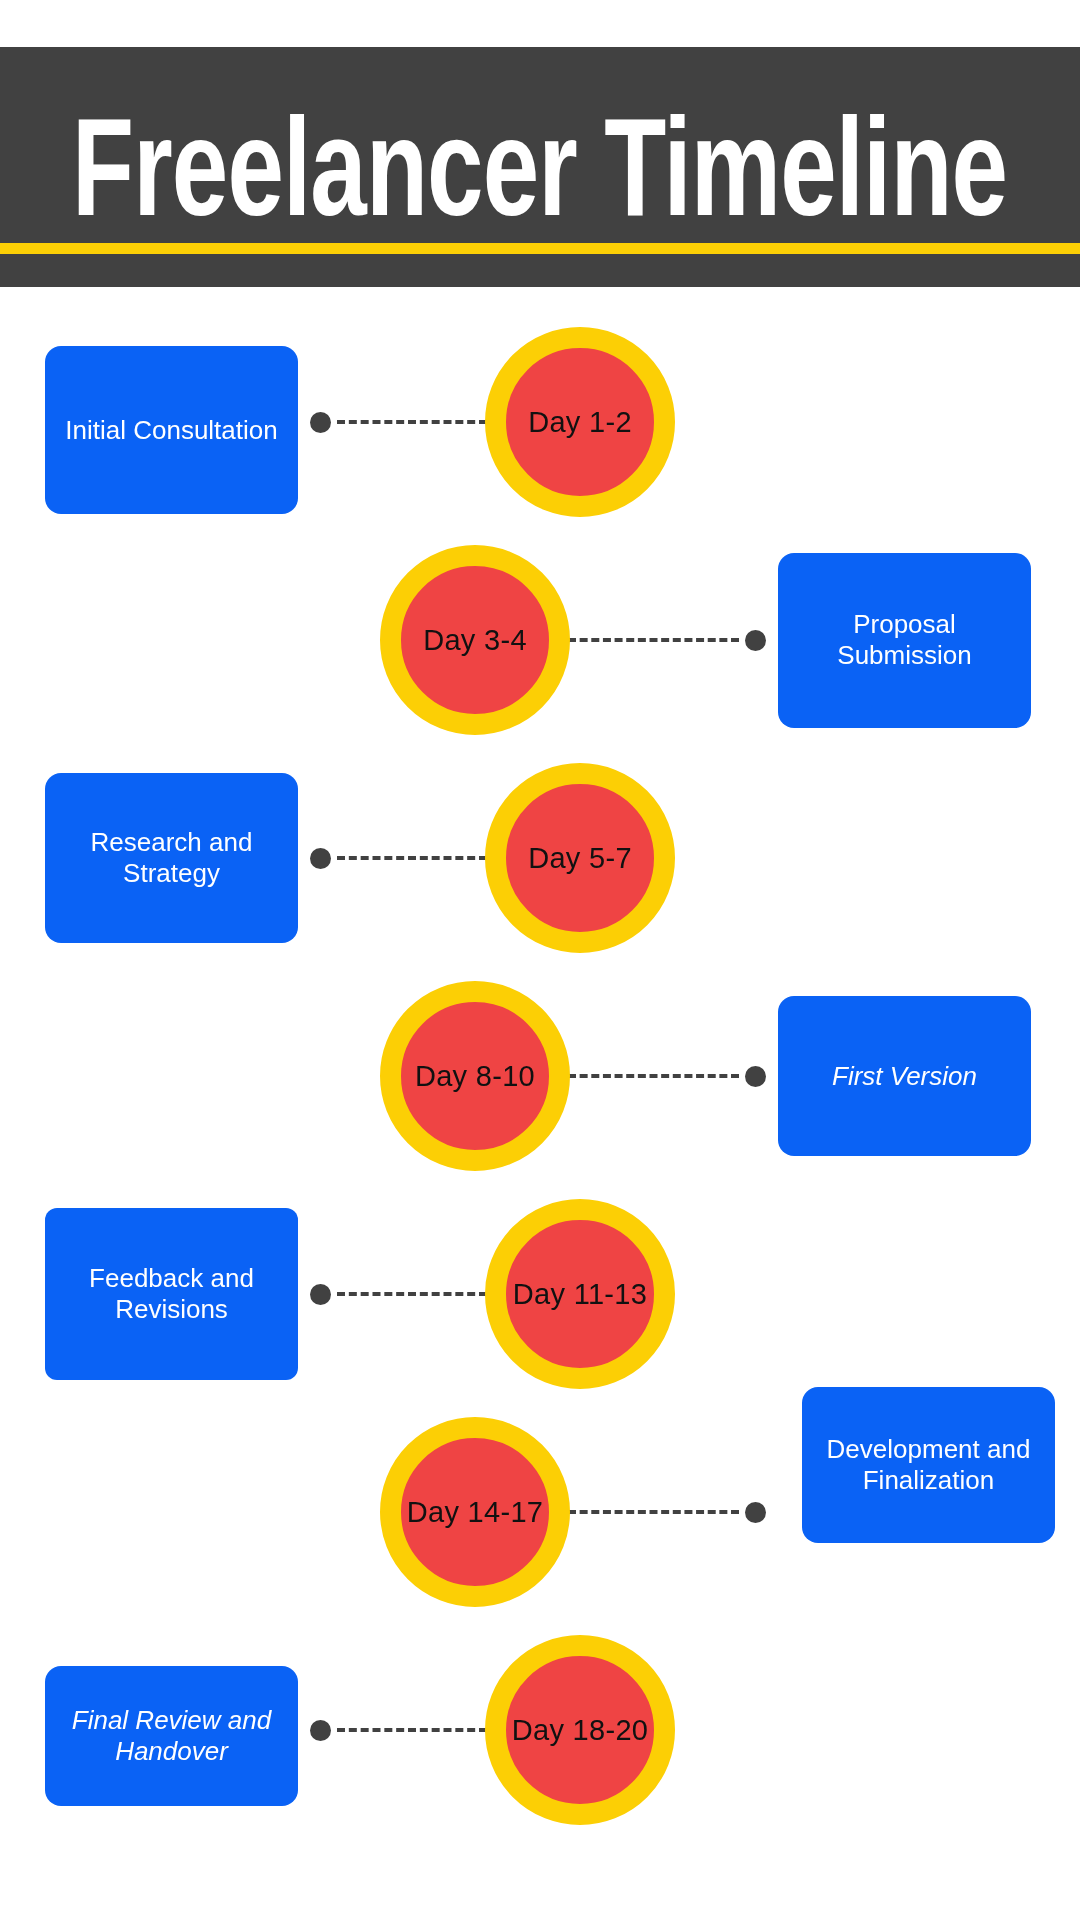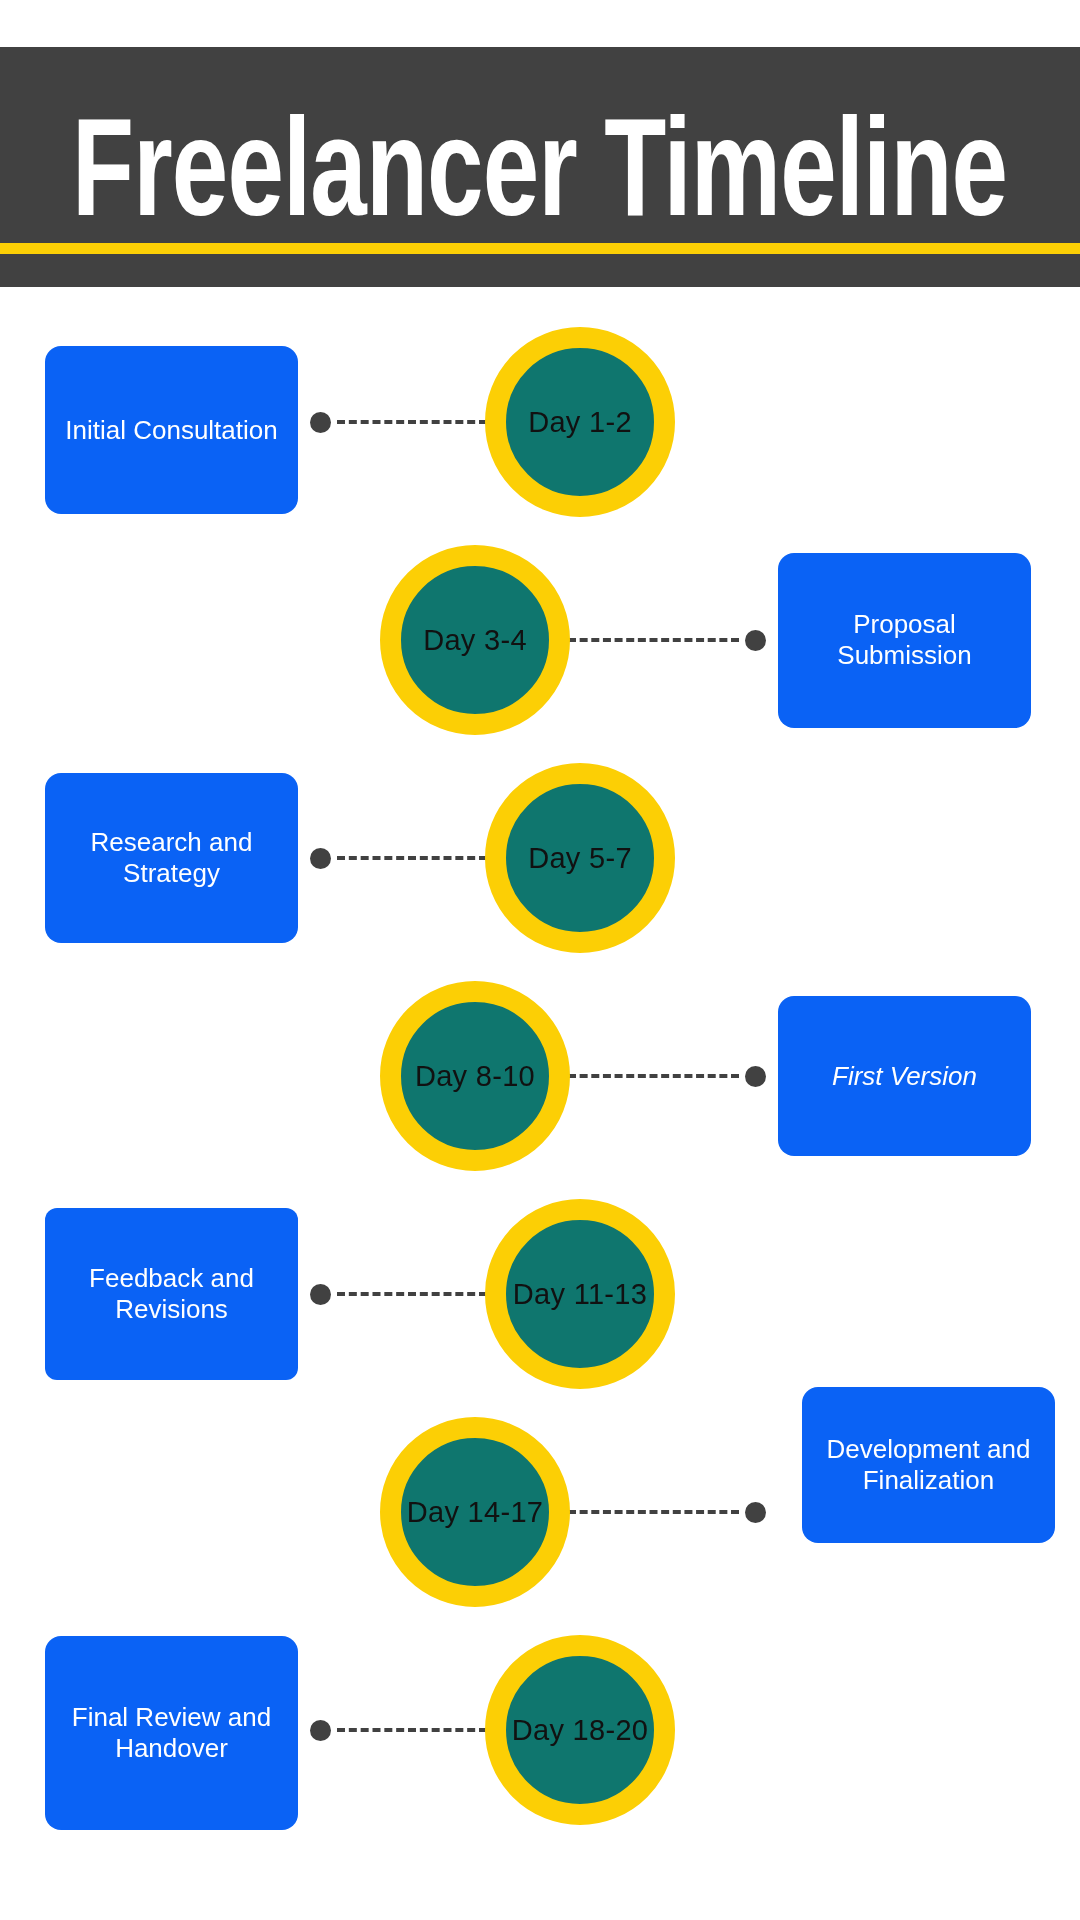--- a/index.html
+++ b/index.html
@@ -95,21 +95,21 @@
   .card-text { display: block; width: 100%; }
 
   
   .marker {
     position: absolute;
     width: 190px;
     height: 190px;
     border-radius: 50%;
     border: 21px solid #FCCF05;
     box-sizing: border-box;
-    background: #0f766e;
+    background: #ef4444;
     display: flex;
     align-items: center;
     justify-content: center;
   }
   .marker-text {
     color: #111111;
     font-size: 29px;
     font-weight: 400;
     letter-spacing: 0.3px;
     white-space: nowrap;
@@ -215,21 +215,21 @@
         </div>
         <div class="connector to-left" style="top: 1248px; left: 568px; width: 198px;">
           <div class="dash"></div>
           <div class="dot"></div>
         </div>
         <div class="marker" style="left: 380px; top: 1163px;">
           <span class="marker-text">Day 14-17</span>
         </div>
       </div>
       <div class="row" style="top: 0px;">
-        <div class="card left" style="height: 194px; top: 1382px;">
+        <div class="card left" style="height: 140px; top: 1412px; font-style: italic;">
           <span class="card-text">Final Review and Handover</span>
         </div>
         <div class="connector to-right" style="top: 1466px; left: 310px; width: 177px;">
           <div class="dot"></div>
           <div class="dash"></div>
         </div>
         <div class="marker" style="left: 485px; top: 1381px;">
           <span class="marker-text">Day 18-20</span>
         </div>
       </div>

